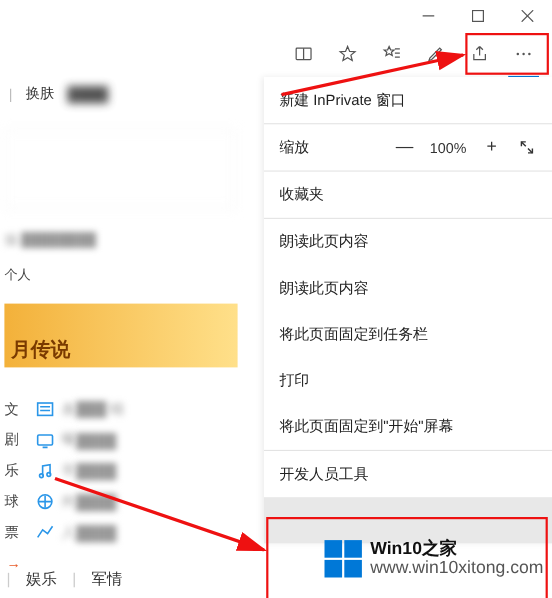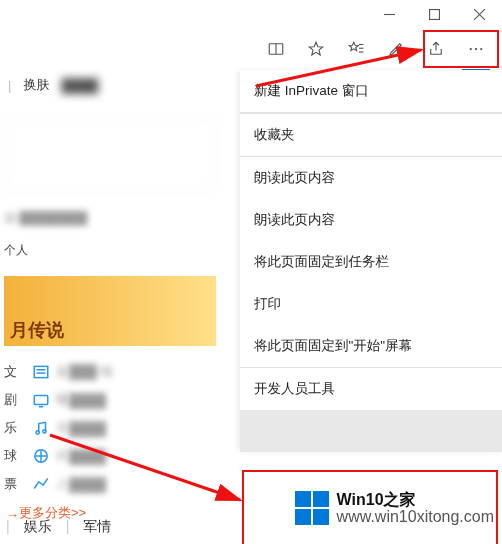--- a/index.html
+++ b/index.html
@@ -19,21 +19,21 @@
 
 .left-content { position: absolute; top: 70px; left: 0; width: 240px; bottom: 0; }
 .lc-tabs { display: flex; align-items: center; gap: 12px; padding: 6px 8px; font-size: 13px; color: #333; }
 .lc-tabs .sep { color: #bbb; }
 .lc-skin { filter: blur(4px); opacity: .85; }
 
 .lc-card { position: absolute; top: 48px; left: 4px; width: 210px; height: 72px; filter: blur(5px); border: 1px solid #eee; }
 .lc-row2 { position: absolute; top: 140px; left: 4px; font-size: 12px; color: #444; }
 .lc-row3 { position: absolute; top: 172px; left: 4px; font-size: 12px; color: #444; }
 
-.lc-banner { position: absolute; top: 206px; left: 4px; width: 212px; height: 70px; background: linear-gradient(90deg,#f3b13a,#ffe08a); display:flex; align-items:flex-end; padding:4px 6px; }
+.lc-banner { position: absolute; top: 206px; left: 4px; width: 212px; height: 58px; background: linear-gradient(90deg,#f3b13a,#ffe08a); display:flex; align-items:flex-end; padding:4px 6px; }
 .lc-banner span { font-size: 18px; font-weight: bold; color: #7a3a00; }
 
 .lc-list { position: absolute; top: 288px; left: 4px; width: 212px; }
 .lc-item { display: flex; align-items: center; height: 28px; font-size: 13px; color: #333; }
 .lc-label { width: 28px; color: #444; }
 .lc-icon { width: 18px; height: 18px; margin-right: 6px; display:flex; align-items:center; justify-content:center; color:#2a96e8; }
 .lc-blur { filter: blur(3px); color:#999; }
 .lc-more { color: #e85c2a; font-size: 13px; margin-top: 6px; display:flex; align-items:center; }
 .lc-more .arrow { color:#e85c2a; margin-left:2px; }
 
@@ -195,37 +195,50 @@
       <span class="lc-icon">
           <svg viewBox="0 0 16 16" fill="none" stroke="currentColor" stroke-width="1.3">
             <polyline points="2,12 6,6 10,9 14,3"></polyline>
           </svg>
         </span>
       <span class="lc-blur">人</span>
         <span class="lc-blur">████</span>
     </div>
     <div class="lc-more">
       <span class="arrow">→</span>
-      <span>更多分类&gt;&gt;</span>
     </div>
   </div>
 
   <div class="lc-bottom-tabs">
     <span class="sep">|</span>
     <span>娱乐</span>
     <span class="sep">|</span>
     <span>军情</span>
   </div>
 </div>
 
 <div class="menu">
   <div class="menu-item">
       <span>新建 InPrivate 窗口</span>
     </div>
   <hr>
+  <div class="menu-item zoom">
+    <span>缩放</span>
+    <span class="zoom-ctrl">
+      <span class="zbtn">—</span>
+      <span class="zval">100%</span>
+      <span class="zbtn">+</span>
+      <span class="zbtn">
+          <svg width="14" height="14" viewBox="0 0 14 14" fill="none" stroke="currentColor" stroke-width="1.3">
+            <path d="M2 6 V2 h4 M12 8 v4 h-4"></path>
+            <path d="M2 2 L6 6 M12 12 L8 8"></path>
+          </svg>
+        </span>
+    </span>
+  </div>
   <hr>
   <div class="menu-item">
       <span>收藏夹</span>
     </div>
   <hr>
   <div class="menu-item">
       <span>朗读此页内容</span>
     </div>
   <div class="menu-item">
       <span>朗读此页内容</span>

